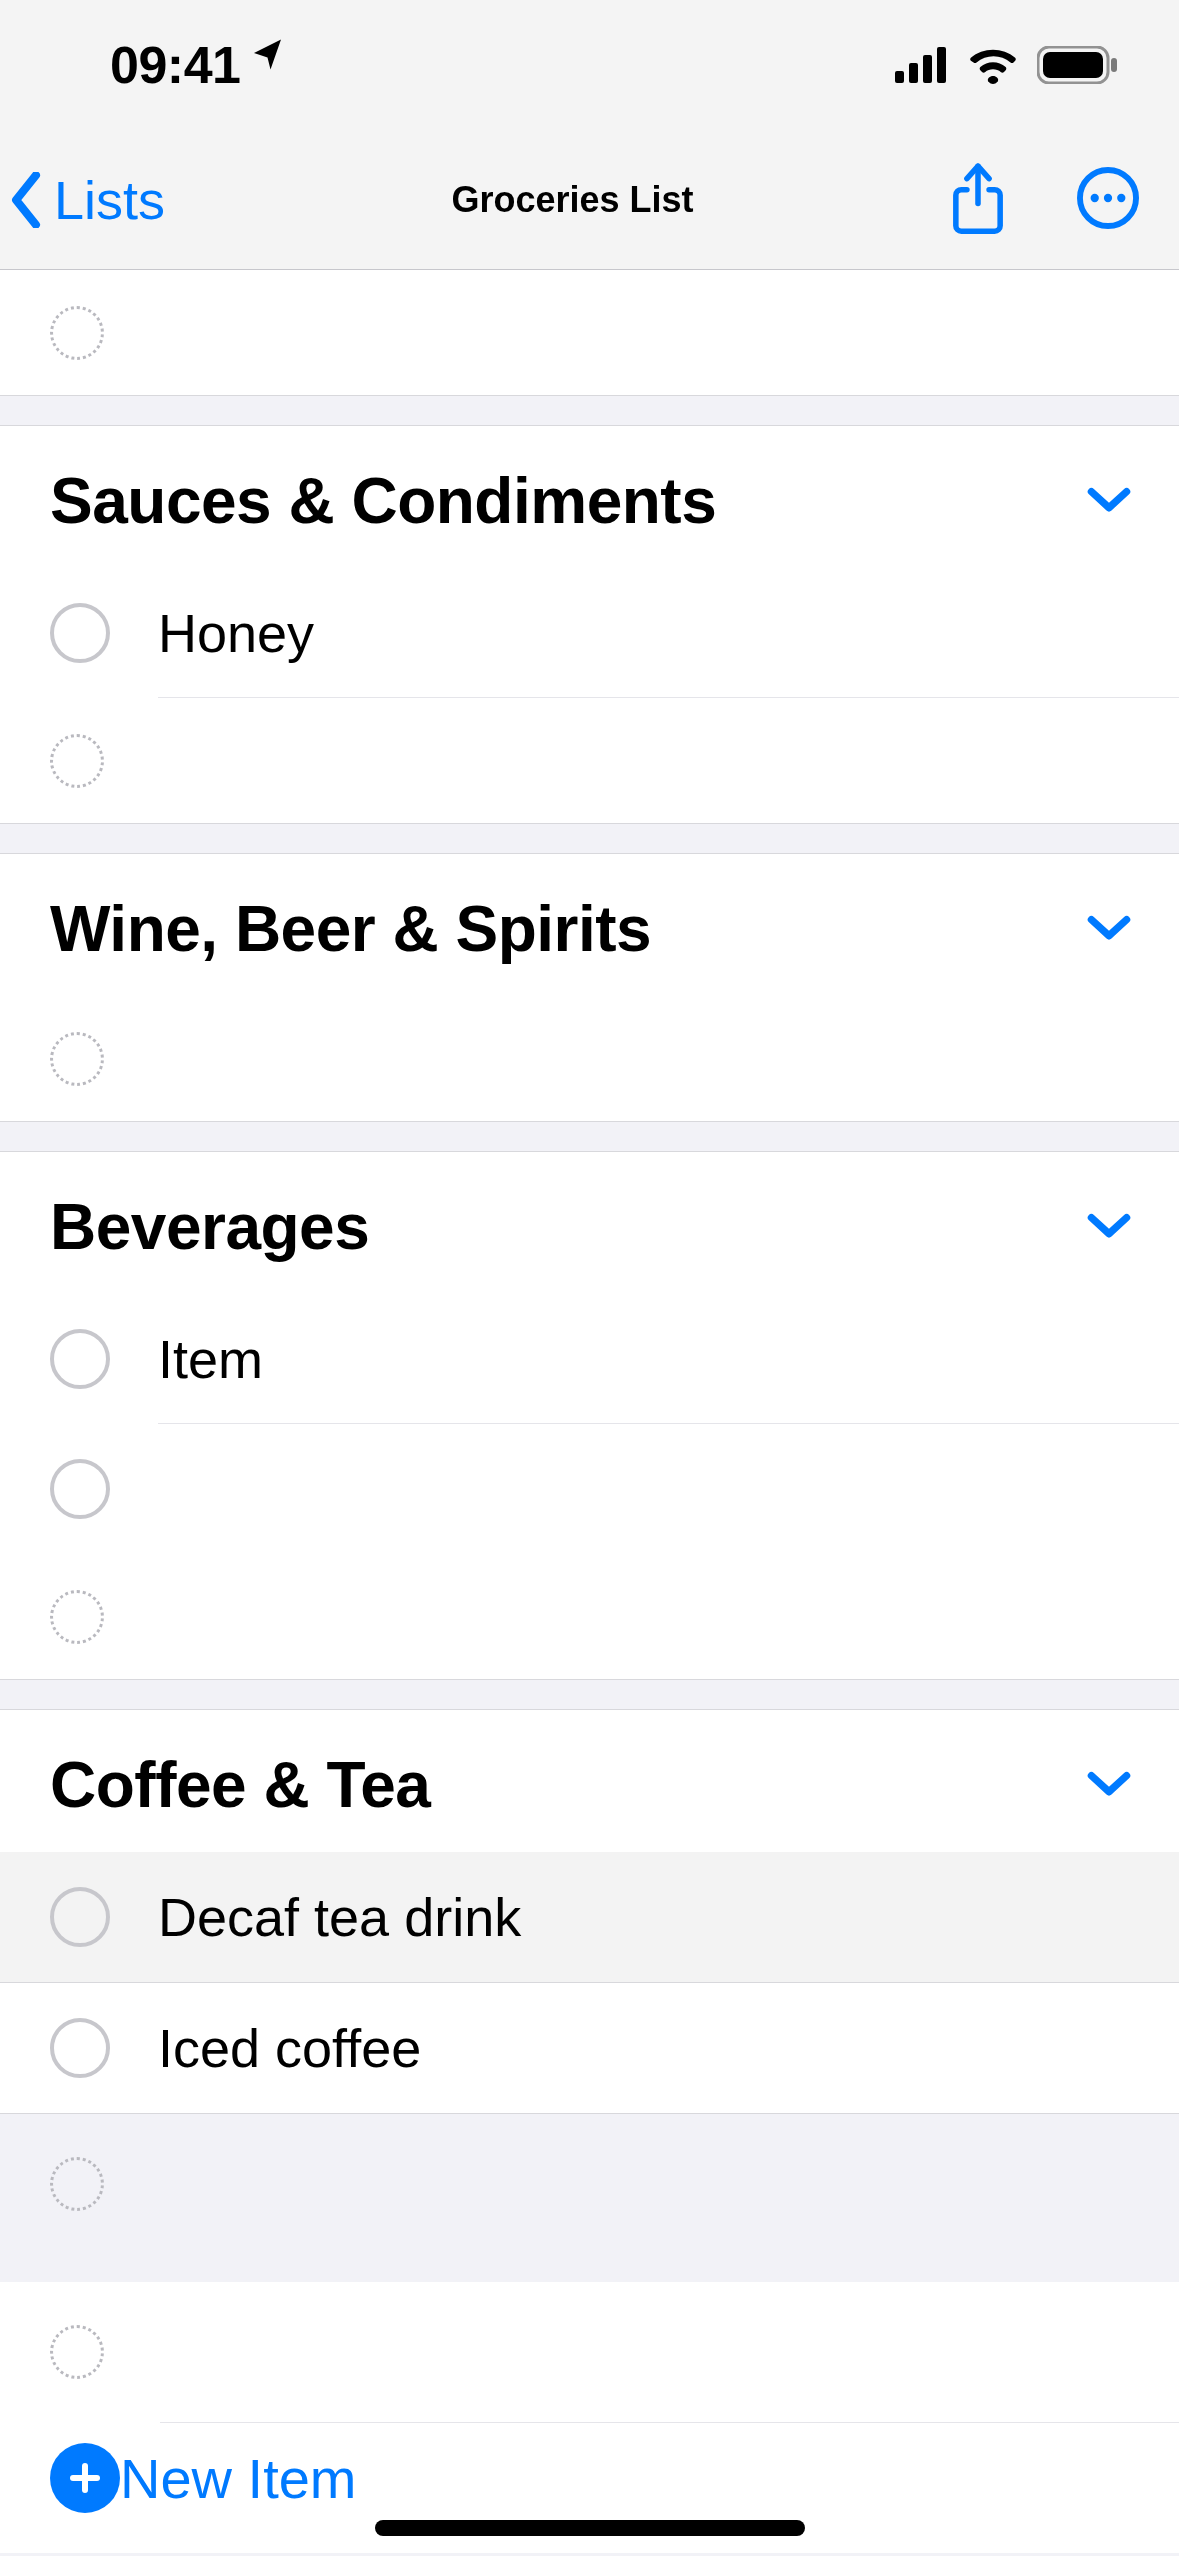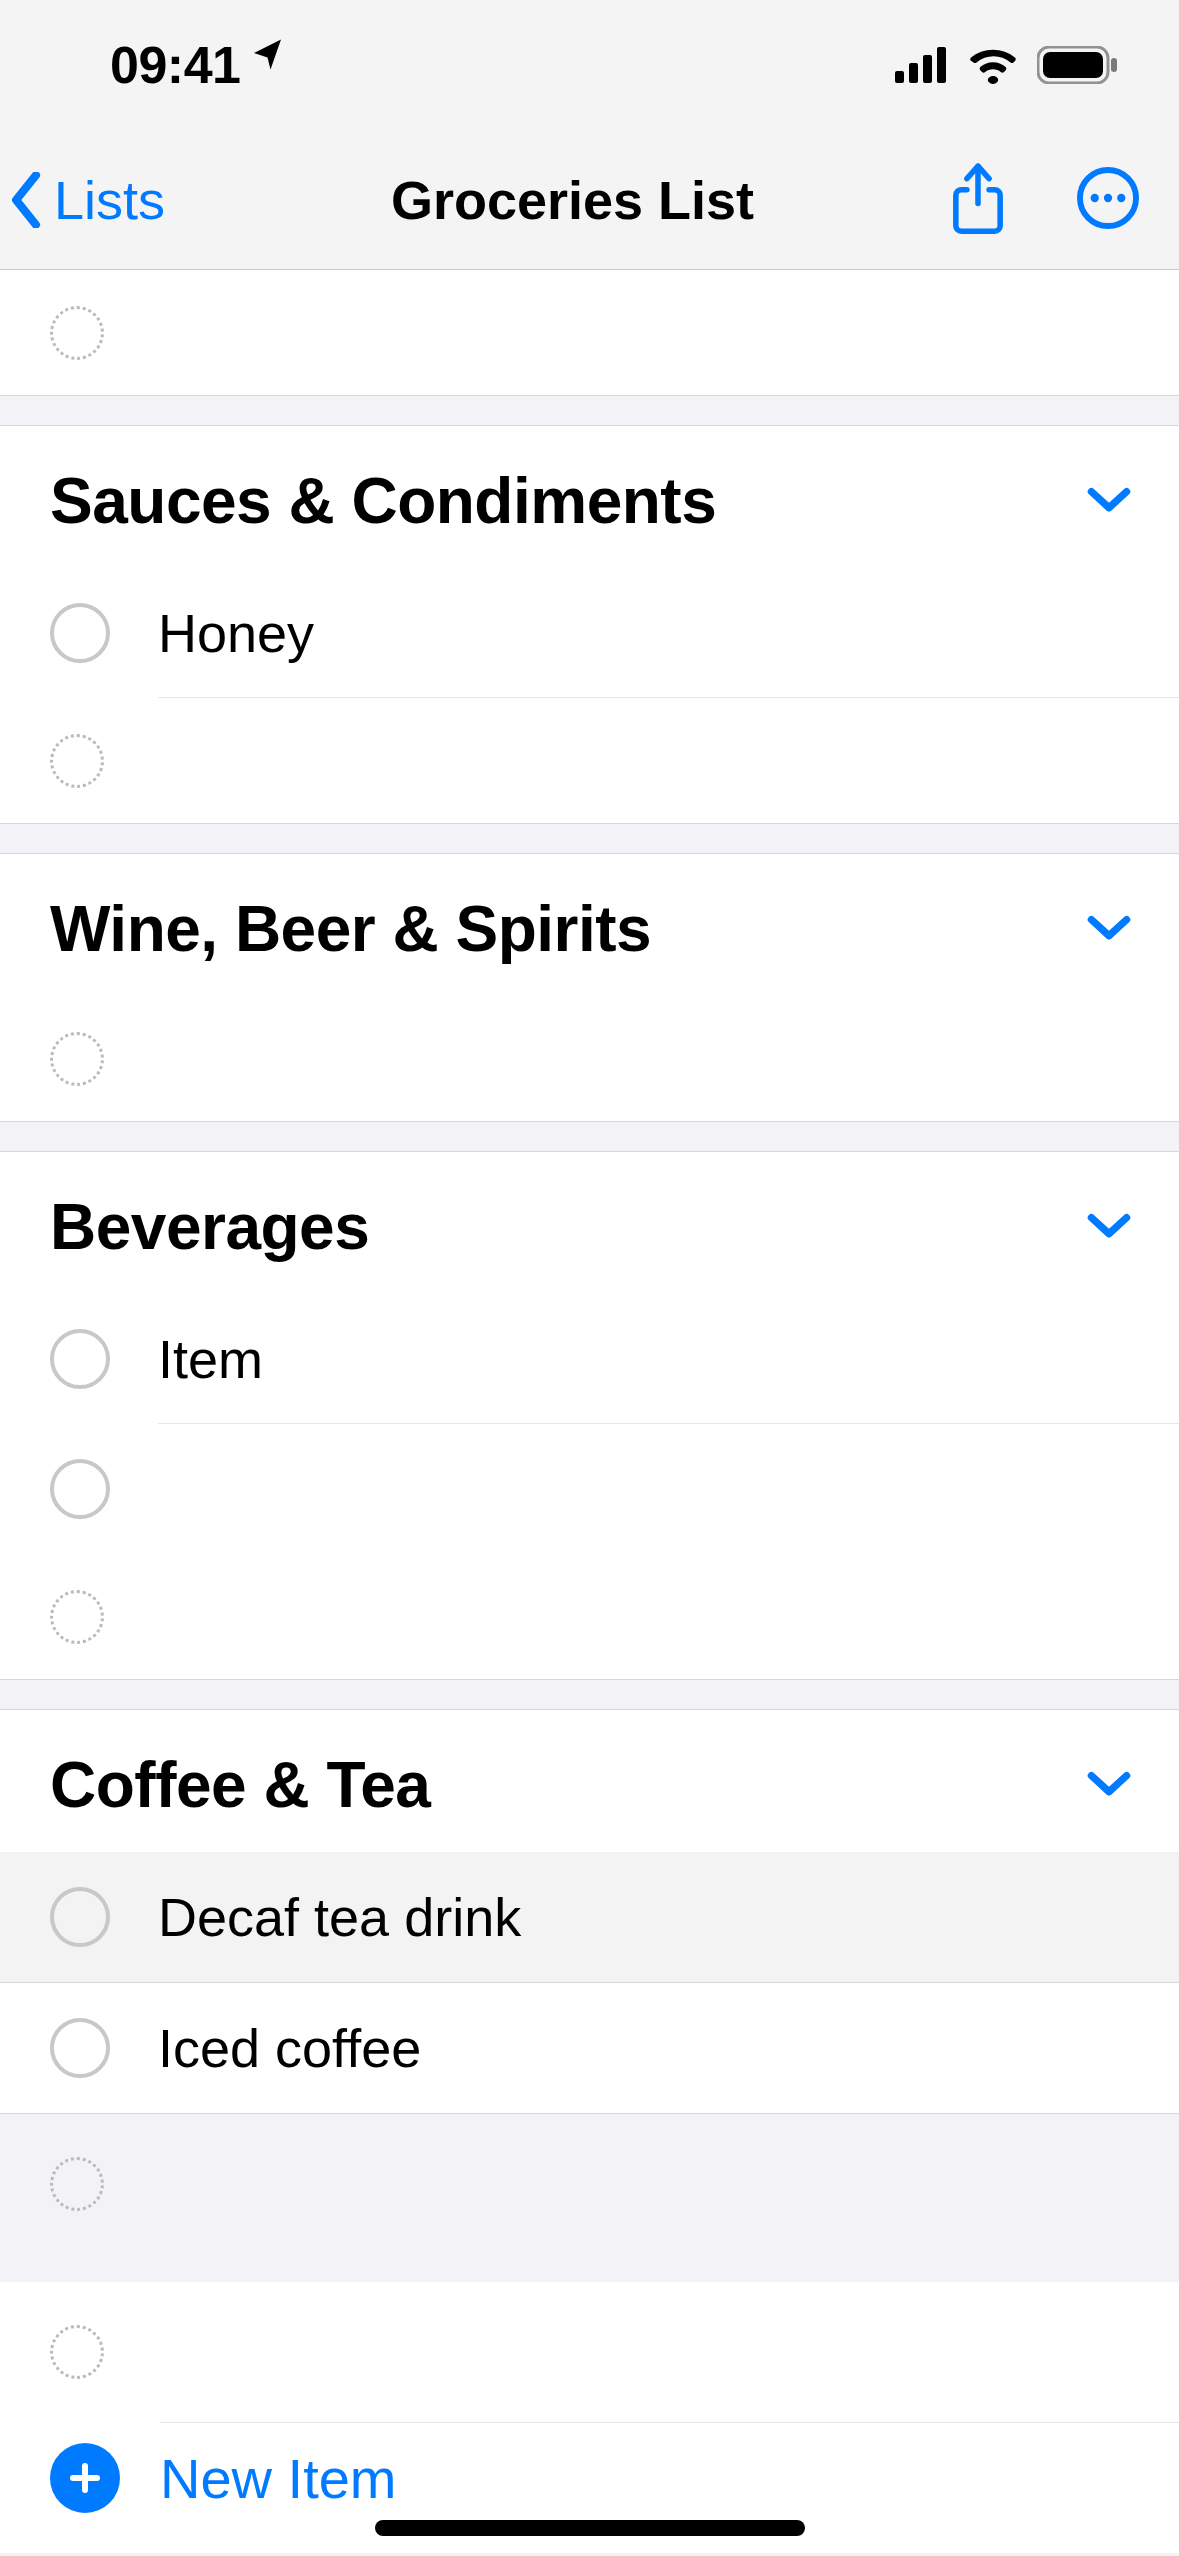--- a/index.html
+++ b/index.html
@@ -47,21 +47,21 @@
   }
   .nav-left {
     display: flex;
     align-items: center;
     gap: 8px;
     color: #007aff;
     font-size: 54px;
     min-width: 250px;
   }
   .nav-title {
-    font-size: 54px;
+    font-size: 36px;
     font-weight: 600;
     flex: 1;
     text-align: center;
   }
   .nav-right {
     display: flex;
     align-items: center;
     gap: 70px;
     color: #007aff;
     min-width: 250px;
@@ -144,21 +144,20 @@
     padding-left: 50px;
     background: #f2f2f7;
   }
   .new-item-row {
     display: flex;
     align-items: center;
     padding: 20px 50px 40px 50px;
     background: #fff;
     color: #007aff;
     font-size: 56px;
-    gap: 40px;
     border-top: 1px solid #e5e5ea;
   }
   .plus-badge {
     width: 70px;
     height: 70px;
     background: #007aff;
     border-radius: 50%;
     display: flex;
     align-items: center;
     justify-content: center;

